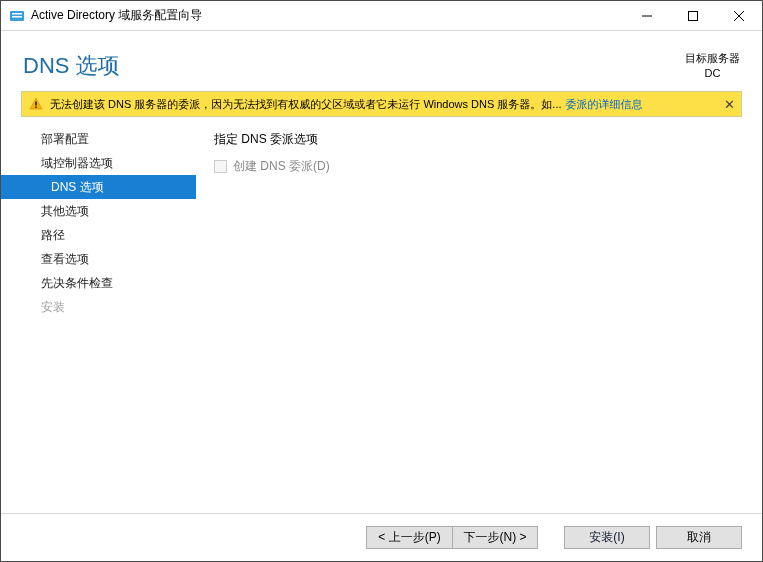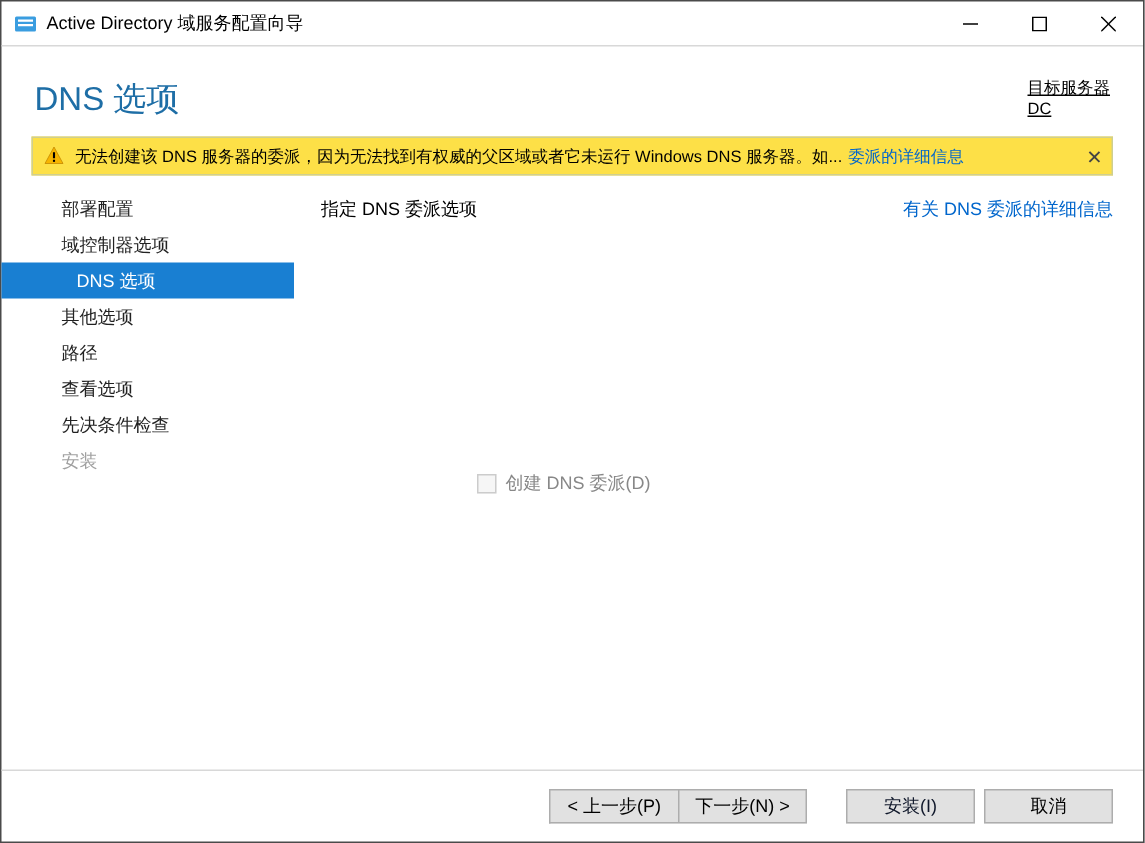--- a/index.html
+++ b/index.html
@@ -7,37 +7,37 @@
     .window { width: 763px; height: 562px; background: #fff; border: 1px solid #4a4a4a; display: flex; flex-direction: column; position: relative; }
     
     .titlebar { height: 30px; display: flex; align-items: center; border-bottom: 1px solid #d8d8d8; }
     .titlebar-icon { width: 16px; height: 16px; margin-left: 8px; display: inline-flex; align-items: center; }
     .titlebar-text { font-size: 12px; margin-left: 6px; color: #000; flex: 1; }
     .titlebar-btns { display: flex; }
     .titlebar-btn { width: 46px; height: 30px; display: flex; align-items: center; justify-content: center; color: #000; }
     
     .header-area { padding: 20px 22px 8px 22px; display: flex; align-items: flex-start; }
     .page-title { font-size: 22px; color: #1e6ea6; font-weight: 400; flex: 1; }
-    .target { text-align: left; font-size: 11px; color: #000; text-decoration: underline; }
+    .target { text-align: center; font-size: 11px; color: #000; }
     .target div:first-child { margin-bottom: 1px; }
     
     .warnbar { margin: 2px 20px 6px 20px; background: #fde047; border: 1px solid #cfcf90; display: flex; align-items: center; height: 26px; padding: 0 6px; font-size: 11px; }
     .warn-icon { width: 16px; height: 16px; display: inline-flex; align-items: center; justify-content: center; margin-right: 6px; }
     .warn-text { color: #000; flex-shrink: 0; }
     .warn-link { color: #0066cc; margin-left: 4px; flex-shrink: 0; }
     .warn-spacer { flex: 1; }
     .warn-close { font-size: 13px; color: #444; margin-left: 6px; }
     
     .body-area { flex: 1; display: flex; padding: 0 0 0 0; min-height: 0; }
     .sidebar { width: 195px; padding-top: 4px; }
     .sidebar-item { height: 24px; display: flex; align-items: center; font-size: 12px; padding-left: 40px; color: #222; }
     .sidebar-item.active { background: #197fd2; color: #fff; padding-left: 50px; }
     .sidebar-item.disabled { color: #a0a0a0; }
     
-    .main { flex: 1; padding: 8px 20px 0 18px; display: flex; }
+    .main { flex: 1; padding: 8px 20px 0 18px; display: flex; flex-direction: column; }
     .section-label { font-size: 12px; color: #000; margin-bottom: 10px; }
     .checkbox-row { display: flex; align-items: center; font-size: 12px; color: #888; margin-left: 0; }
     .checkbox { width: 13px; height: 13px; border: 1px solid #ccc; background: #f6f6f6; margin-right: 6px; }
     .main-spacer { flex: 1; }
     .info-link { color: #0066cc; font-size: 12px; margin-bottom: 8px; }
     
     .footer { border-top: 1px solid #d8d8d8; height: 48px; display: flex; align-items: center; justify-content: flex-end; padding-right: 20px; gap: 6px; padding-left: 32px; }
     .btn { height: 23px; min-width: 86px; background: #e1e1e1; border: 1px solid #adadad; font-size: 12px; display: inline-flex; align-items: center; justify-content: center; color: #000; padding: 0 8px; }
     .btn.disabled { color: #0f172a; }
     .btn-group { display: flex; }
@@ -112,21 +112,20 @@
       <div class="sidebar-item disabled">安装</div>
     </div>
 
     <div class="main">
       <div class="section-label">指定 DNS 委派选项</div>
       <div class="checkbox-row">
         <span class="checkbox"></span>
         <span>创建 DNS 委派(D)</span>
       </div>
       <div class="main-spacer"></div>
-      <div class="info-link">有关 DNS 委派的详细信息</div>
     </div>
   </div>
 
   <div class="footer">
     <div class="btn-group">
       <div class="btn">&lt; 上一步(P)</div>
       <div class="btn">下一步(N) &gt;</div>
     </div>
     <div class="gap"></div>
     <div class="btn disabled">安装(I)</div>

